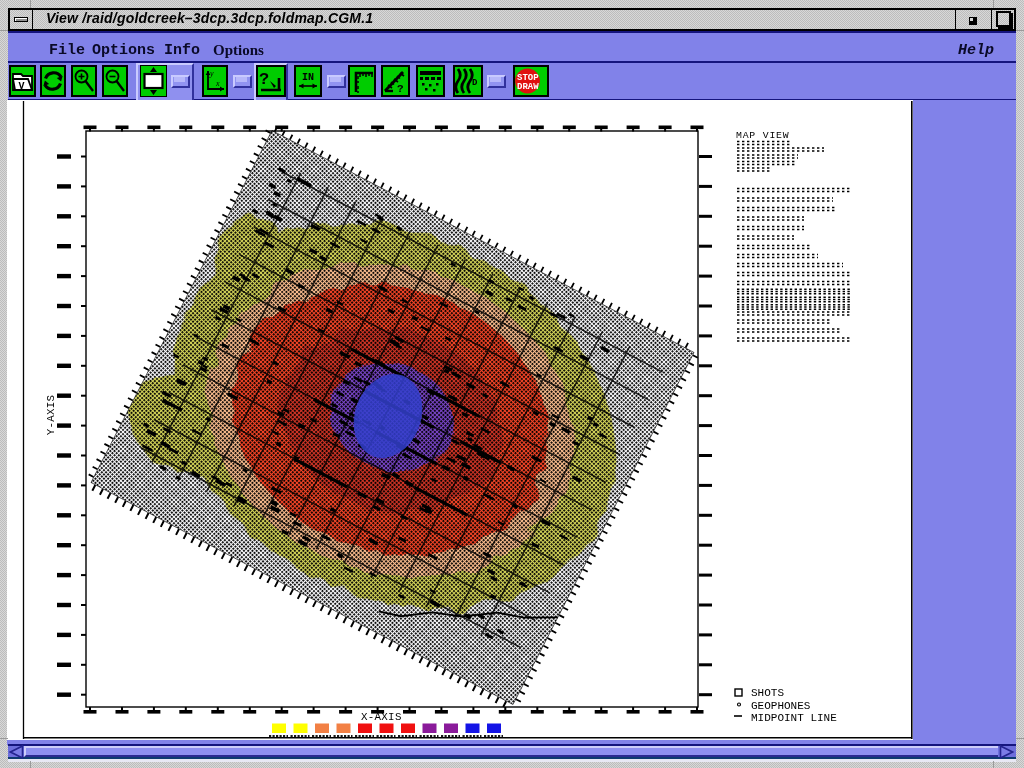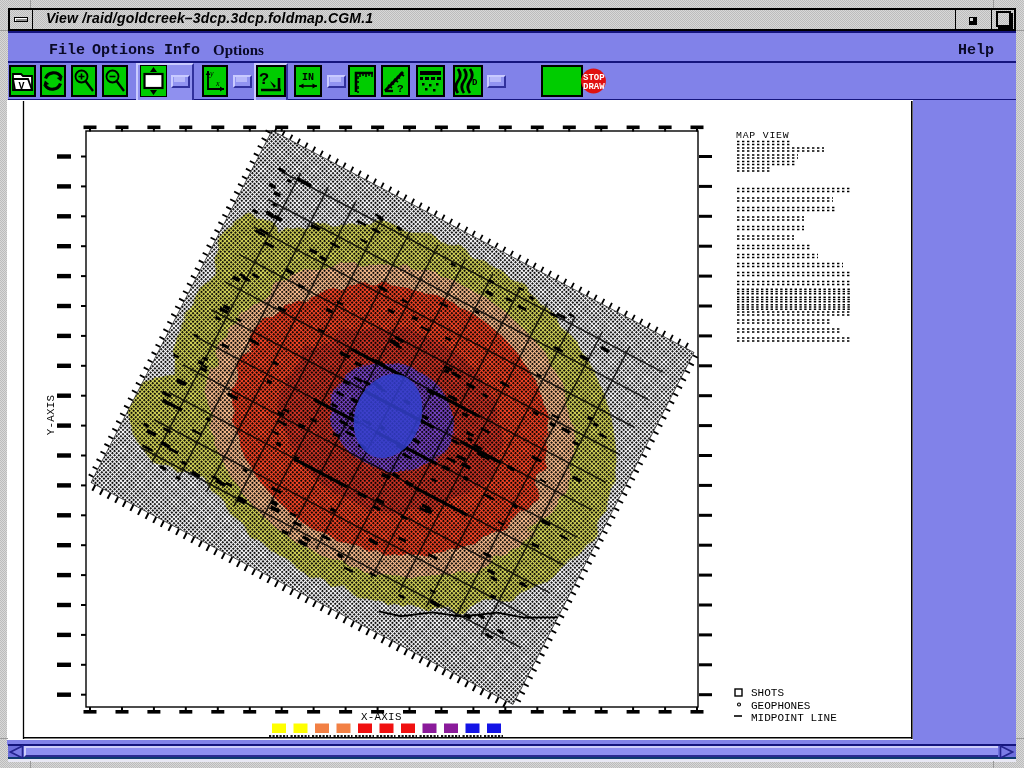--- a/index.html
+++ b/index.html
@@ -47,21 +47,21 @@
     <i></i>
   </div>
 <div class="abs dith" id="tbtn-max"></div>
 <div class="abs dith" id="tmax-ico"></div>
 <div class="abs" id="ttext">View /raid/goldcreek–3dcp.3dcp.foldmap.CGM.1</div>
 
 <div class="abs" id="menubar"></div>
 <div class="abs mtext" style="left:29px;margin-left:20px;">File</div>
 <div class="abs mtext" style="left:92px;">Options Info</div>
 <div class="abs mtext" style="left:213px;font-family:Liberation Serif, serif;">Options</div>
-<div class="abs mtext" style="left:958px;">Help</div>
+<div class="abs mtext" style="left:958px;font-style:italic;">Help</div>
 
 <div class="abs" id="toolbar"></div>
 <div class="tile" style="left:136px;width:58px;"></div>
 <div class="tile" style="left:254px;width:34px;"></div>
 <div class="gbtn" style="left:9px;width:27px;"><svg width="23" height="28" viewBox="0 0 23 28">
       <path d="M2 7 h8 l2 2 h9 v14 h-19 z" fill="#fff" stroke="#000" stroke-width="1.8"></path>
       <path d="M2 12 h15 l4 11 h-17 z" fill="#fff" stroke="#000" stroke-width="1.8"></path>
       <text x="7.5" y="22" font-size="10" font-weight="bold" font-family="Liberation Mono,monospace" fill="#000">V</text>
     </svg></div>
 <div class="gbtn" style="left:40px;width:26px;"><svg width="22" height="28" viewBox="0 0 22 28">
@@ -133,21 +133,21 @@
         <rect x="15" y="22" width="2.5" height="2.5"></rect>
       </g>
     </svg></div>
 <div class="gbtn" style="left:453px;width:30px;"><svg width="26" height="28" viewBox="0 0 26 28">
       <path d="M3 2 q4.5 6 0 12 q-4.5 6 0 12 M9 2 q4.5 6 0 12 q-4.5 6 0 12 M15 2 q4.5 6 0 12 q-4.5 6 0 12" fill="none" stroke="#000" stroke-width="2.8"></path>
       <text x="17" y="18" font-size="9" font-weight="bold" font-family="Liberation Mono,monospace" fill="#000">D</text>
     </svg></div>
 <div class="mini" style="left:487px;">
     <i></i>
   </div>
-<div class="gbtn" style="left:541px;width:36px;padding-left:38px;"><svg width="25" height="28" viewBox="0 0 25 28">
+<div class="gbtn" style="left:513px;width:36px;"><svg width="25" height="28" viewBox="0 0 25 28">
       <circle cx="12.5" cy="14" r="12.4" fill="#e01010"></circle>
       <text x="2" y="12.5" font-size="9" font-weight="bold" font-family="Liberation Mono,monospace" fill="#fff">STOP</text>
       <text x="2" y="22" font-size="9" font-weight="bold" font-family="Liberation Mono,monospace" fill="#fff">DRAW</text>
     </svg></div>
 
 <div class="abs" id="page"></div>
 <div class="abs" id="rblue"></div>
 <div class="abs" id="bblue"></div>
 
 <svg class="abs" id="main" style="left:0;top:0;" width="1024" height="768" viewBox="0 0 1024 768">

